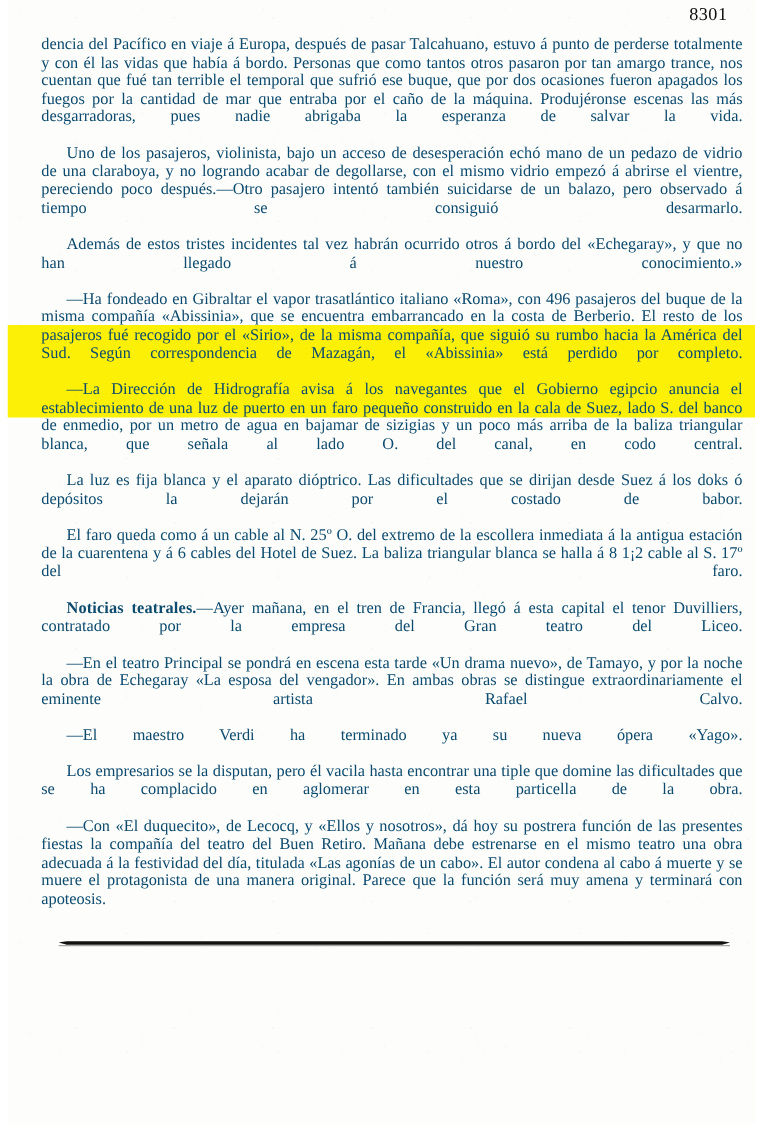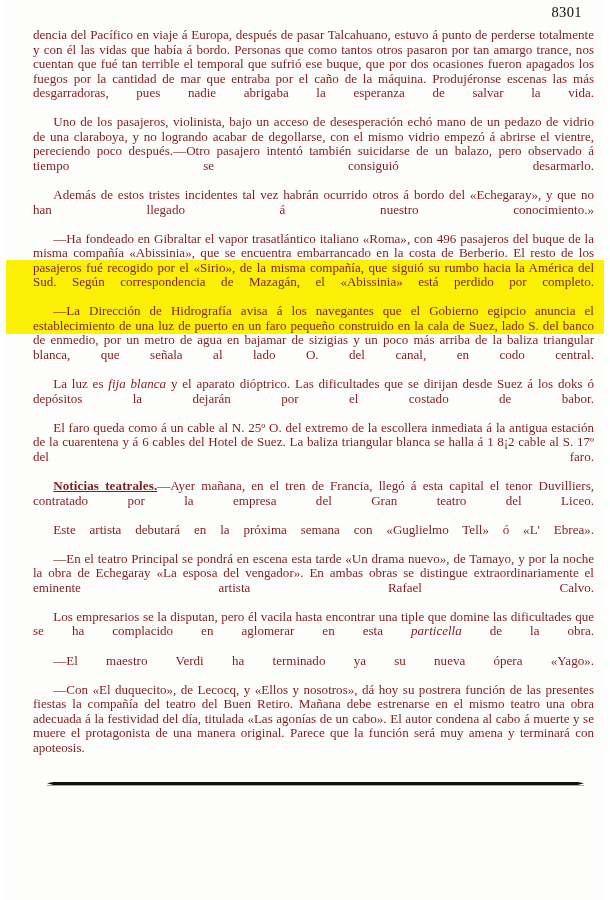--- a/index.html
+++ b/index.html
@@ -59,21 +59,21 @@
     left: 27px;
     width: 561px;
   }
 
   p.para {
     margin: 0;
     font-size: 13.05px;
     line-height: 14.55px;
     text-align: justify;
     text-indent: 1.55em;
-    color: #7f1d1d;
+    color: #0c4a6e;
     word-spacing: .02em;
     -webkit-font-smoothing: none;
   }
   p.para.noindent { text-indent: 0; }
 
   
   p.para::after {
     content: "";
     display: inline-block;
     width: 100%;
@@ -86,22 +86,22 @@
 
   
   .hl-band {
     position: absolute;
     left: 0;
     width: 610px;
     background: #fcf106;
     z-index: 0;
   }
 
-  b, .bold { font-weight: bold; letter-spacing: .1px; text-decoration: underline; }
-  i, .ital { font-style: italic; }
+  b, .bold { font-weight: bold; letter-spacing: .1px; }
+  i, .ital { }
 
   .frac {
     font-size: 12.4px;
   }
 
   
   .rule-thick {
     position: relative;
     height: 10px;
     margin: 9px 0 11px 0;
@@ -134,23 +134,22 @@
 
   <div class="folio">8301</div>
 
   <div class="column" id="column">
       <p class="para noindent" id="para-pacifico-continued">dencia del Pacífico en viaje á Europa, después de pasar Talcahuano, estuvo á punto de perderse totalmente y con él las vidas que había á bordo. Personas que como tantos otros pasaron por tan amargo trance, nos cuentan que fué tan terrible el temporal que sufrió ese buque, que por dos ocasiones fueron apagados los fuegos por la cantidad de mar que entraba por el caño de la máquina. Produjéronse escenas las más desgarradoras, pues nadie abrigaba la esperanza de salvar la vida.</p>
       <p class="para" id="para-violinista">Uno de los pasajeros, violinista, bajo un acceso de desesperación echó mano de un pedazo de vidrio de una claraboya, y no logrando acabar de degollarse, con el mismo vidrio empezó á abrirse el vientre, pereciendo poco después.—Otro pasajero intentó también suicidarse de un balazo, pero observado á tiempo se consiguió desarmarlo.</p>
       <p class="para" id="para-araucania">Además de estos tristes incidentes tal vez habrán ocurrido otros á bordo del «Echegaray», y que no han llegado á nuestro conocimiento.»</p>
       <p class="para hl" id="para-gibraltar-roma-abissinia" style="background: transparent; position: relative; z-index: 2;">—Ha fondeado en Gibraltar el vapor trasatlántico italiano «Roma», con 496 pasajeros del buque de la misma compañía «Abissinia», que se encuentra embarrancado en la costa de Berberio. El resto de los pasajeros fué recogido por el «Sirio», de la misma compañía, que siguió su rumbo hacia la América del Sud. Según correspondencia de Mazagán, el «Abissinia» está perdido por completo.</p>
       <p class="para" id="para-hidrografia">—La Dirección de Hidrografía avisa á los navegantes que el Gobierno egipcio anuncia el establecimiento de una luz de puerto en un faro pequeño construido en la cala de Suez, lado S. del banco de enmedio, por un metro de agua en bajamar de sizigias y un poco más arriba de la baliza triangular blanca, que señala al lado O. del canal, en codo central.</p>
       <p class="para" id="para-luz-fija-blanca"><span>La luz es </span><span class="ital">fija blanca</span><span> y el aparato dióptrico. Las dificultades que se dirijan desde Suez á los doks ó depósitos la dejarán por el costado de babor.</span></p>
-      <p class="para" id="para-faro-cable"><span>El faro queda como á un cable al N. 25º O. del extremo de la escollera inmediata á la antigua estación de la cuarentena y á 6 cables del Hotel de Suez. La baliza triangular blanca se halla á 1 8</span><span class="frac">¡</span><span>2 cable al S. 17º del faro.</span></p>
+      <p class="para" id="para-faro-cable"><span>El faro queda como á un cable al N. 25º O. del extremo de la escollera inmediata á la antigua estación de la cuarentena y á 6 cables del Hotel de Suez. La baliza triangular blanca se halla á 8 1</span><span class="frac">¡</span><span>2 cable al S. 17º del faro.</span></p>
       <p class="para" id="para-noticias-teatrales"><span class="bold">Noticias teatrales.</span><span>—Ayer mañana, en el tren de Francia, llegó á esta capital el tenor Duvilliers, contratado por la empresa del Gran teatro del Liceo.</span></p>
-      <p class="para" id="para-debut-guglielmo-tell">Este artista debutará en la próxima semana con «Guglielmo Tell» ó «L' Ebrea».</p>
       <p class="para" id="para-teatro-principal">—En el teatro Principal se pondrá en escena esta tarde «Un drama nuevo», de Tamayo, y por la noche la obra de Echegaray «La esposa del vengador». En ambas obras se distingue extraordinariamente el eminente artista Rafael Calvo.</p>
+      <p class="para" id="para-verdi-yago">—El maestro Verdi ha terminado ya su nueva ópera «Yago».</p>
       <p class="para" id="para-empresarios-tiple"><span>Los empresarios se la disputan, pero él vacila hasta encontrar una tiple que domine las dificultades que se ha complacido en aglomerar en esta </span><span class="ital">particella</span><span> de la obra.</span></p>
-      <p class="para" id="para-verdi-yago">—El maestro Verdi ha terminado ya su nueva ópera «Yago».</p>
       <p class="para" id="para-buen-retiro">—Con «El duquecito», de Lecocq, y «Ellos y nosotros», dá hoy su postrera función de las presentes fiestas la compañía del teatro del Buen Retiro. Mañana debe estrenarse en el mismo teatro una obra adecuada á la festividad del día, titulada «Las agonías de un cabo». El autor condena al cabo á muerte y se muere el protagonista de una manera original. Parece que la función será muy amena y terminará con apoteosis.</p>
       <div class="rule-thick"></div>
     </div>
 
 </div>
 
 </body></html>

